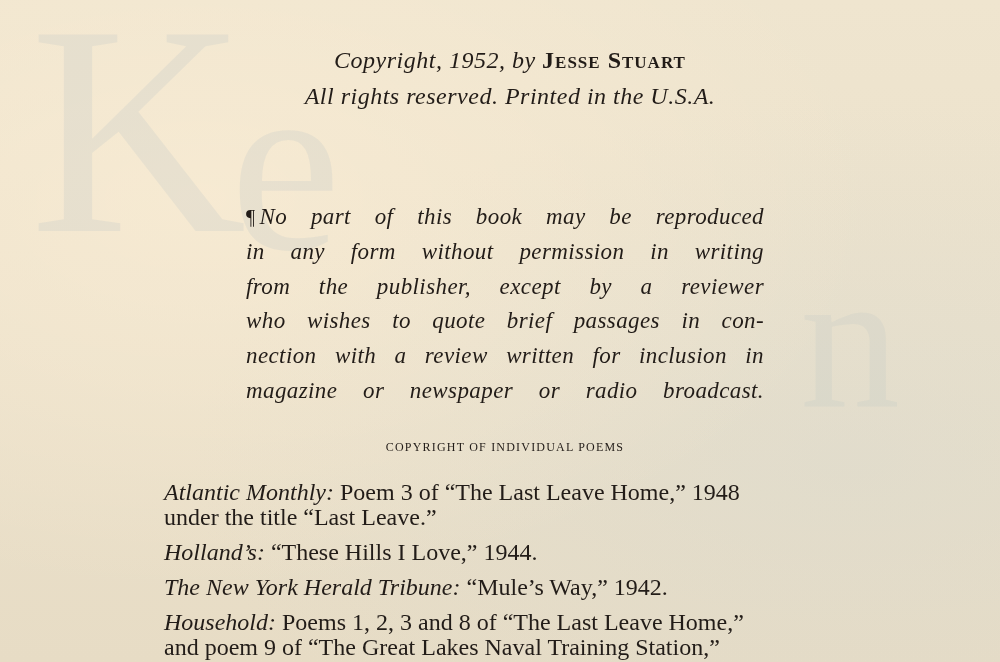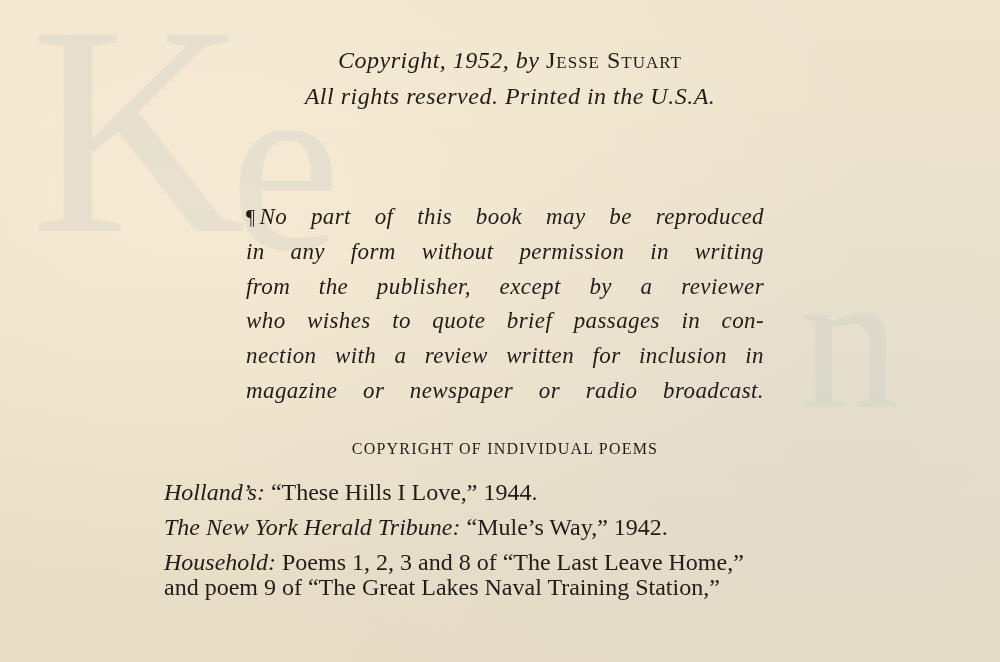--- a/index.html
+++ b/index.html
@@ -45,20 +45,21 @@
       text-align: center;
       font-style: italic;
       font-size: 24px;
       line-height: 36px;
       letter-spacing: 0.5px;
     }
     .copyright-block .sc {
       font-style: normal;
       font-variant: small-caps;
       letter-spacing: 1px;
+      font-weight: bold;
     }
     .notice {
       position: absolute;
       left: 246px;
       top: 200px;
       width: 518px;
       font-style: italic;
       font-size: 23px;
       line-height: 34.8px;
       text-align: justify;
@@ -76,21 +77,21 @@
       font-style: normal;
       font-size: 20px;
       margin-right: 4px;
     }
     .section-heading {
       position: absolute;
       left: 160px;
       top: 440px;
       width: 690px;
       text-align: center;
-      font-size: 16px;
+      font-size: 12px;
       letter-spacing: 1.2px;
       font-weight: normal;
     }
     .poem-list {
       position: absolute;
       left: 164px;
       top: 480px;
       width: 690px;
       font-size: 24px;
       line-height: 25px;
@@ -127,20 +128,24 @@
     <span class="line">from the publisher, except by a reviewer</span>
     <span class="line">who wishes to quote brief passages in con-</span>
     <span class="line">nection with a review written for inclusion in</span>
     <span class="line">magazine or newspaper or radio broadcast.</span>
   </div>
 
   <div class="section-heading">COPYRIGHT OF INDIVIDUAL POEMS</div>
 
   <div class="poem-list">
     <div class="poem-entry">
+      <span class="pub">Atlantic Monthly:</span><span> Poem 3 of “The Last Leave Home,” 1948</span>
+      <span class="cont">under the title “Last Leave.”</span>
+    </div>
+    <div class="poem-entry">
       <span class="pub">Holland’s:</span><span> “These Hills I Love,” 1944.</span>
     </div>
     <div class="poem-entry">
       <span class="pub">The New York Herald Tribune:</span><span> “Mule’s Way,” 1942.</span>
     </div>
     <div class="poem-entry">
       <span class="pub">Household:</span><span> Poems 1, 2, 3 and 8 of “The Last Leave Home,”</span>
       <span class="cont">and poem 9 of “The Great Lakes Naval Training Station,”</span>
     </div>
   </div>

